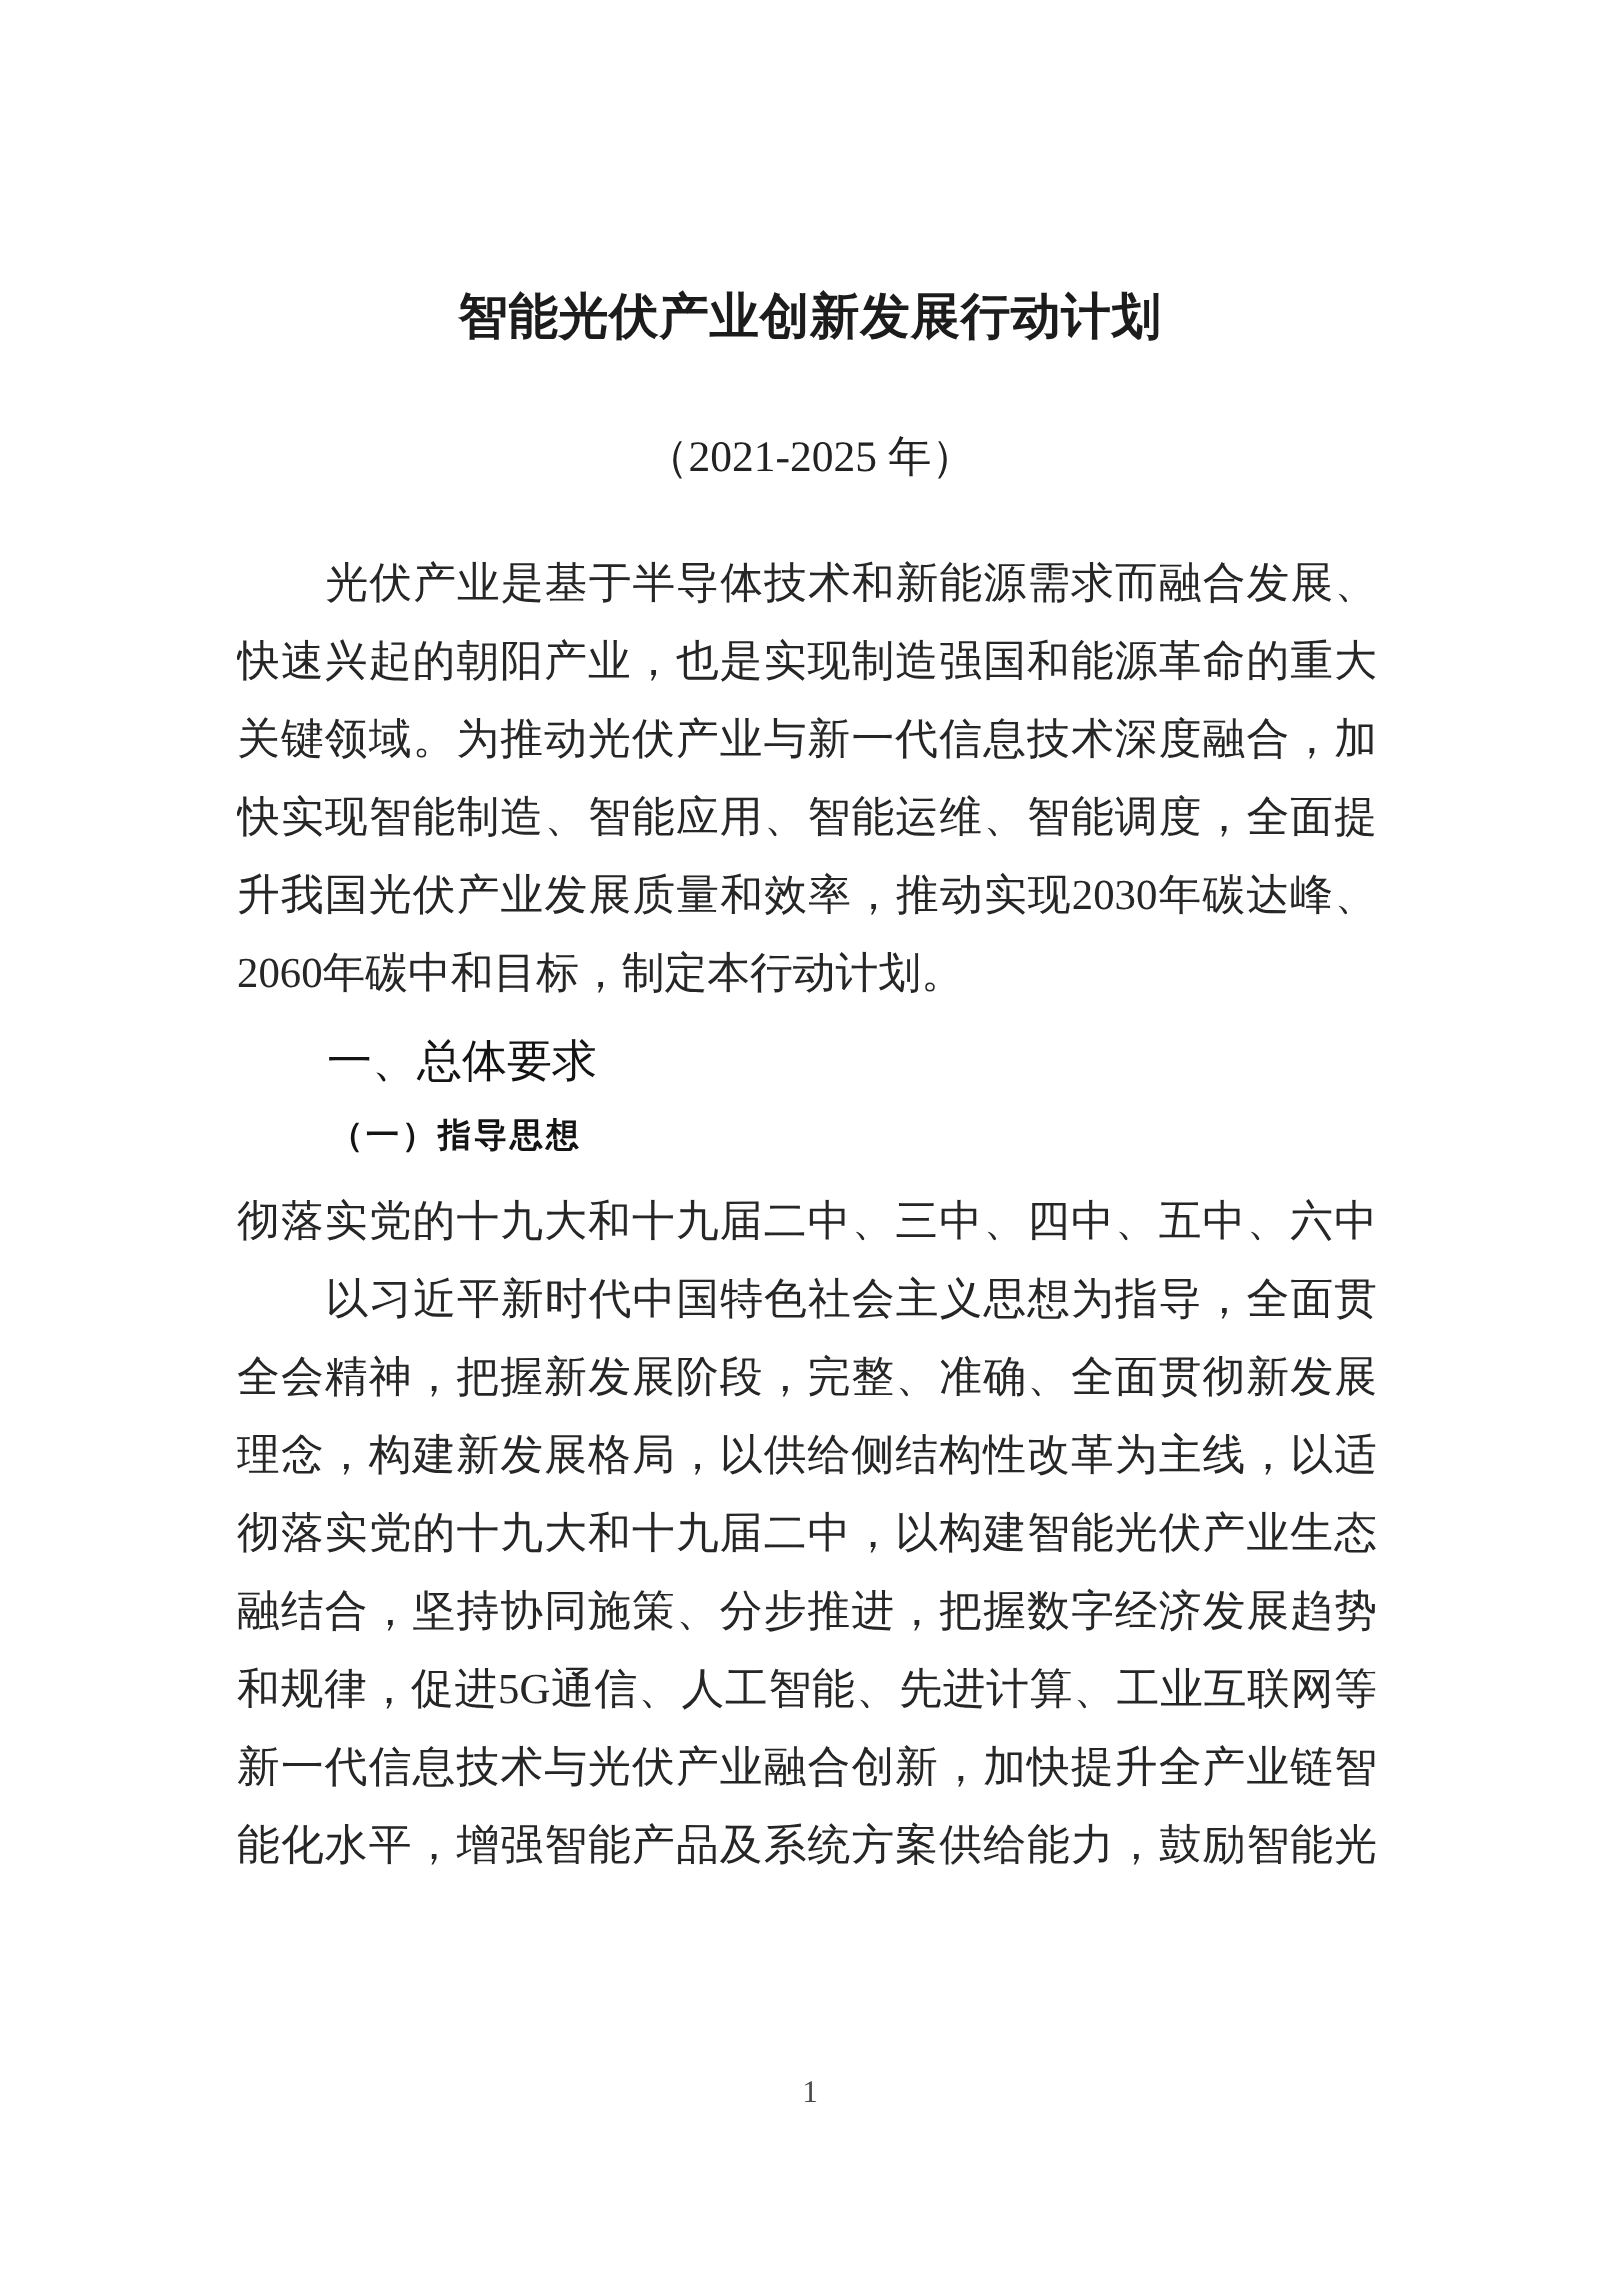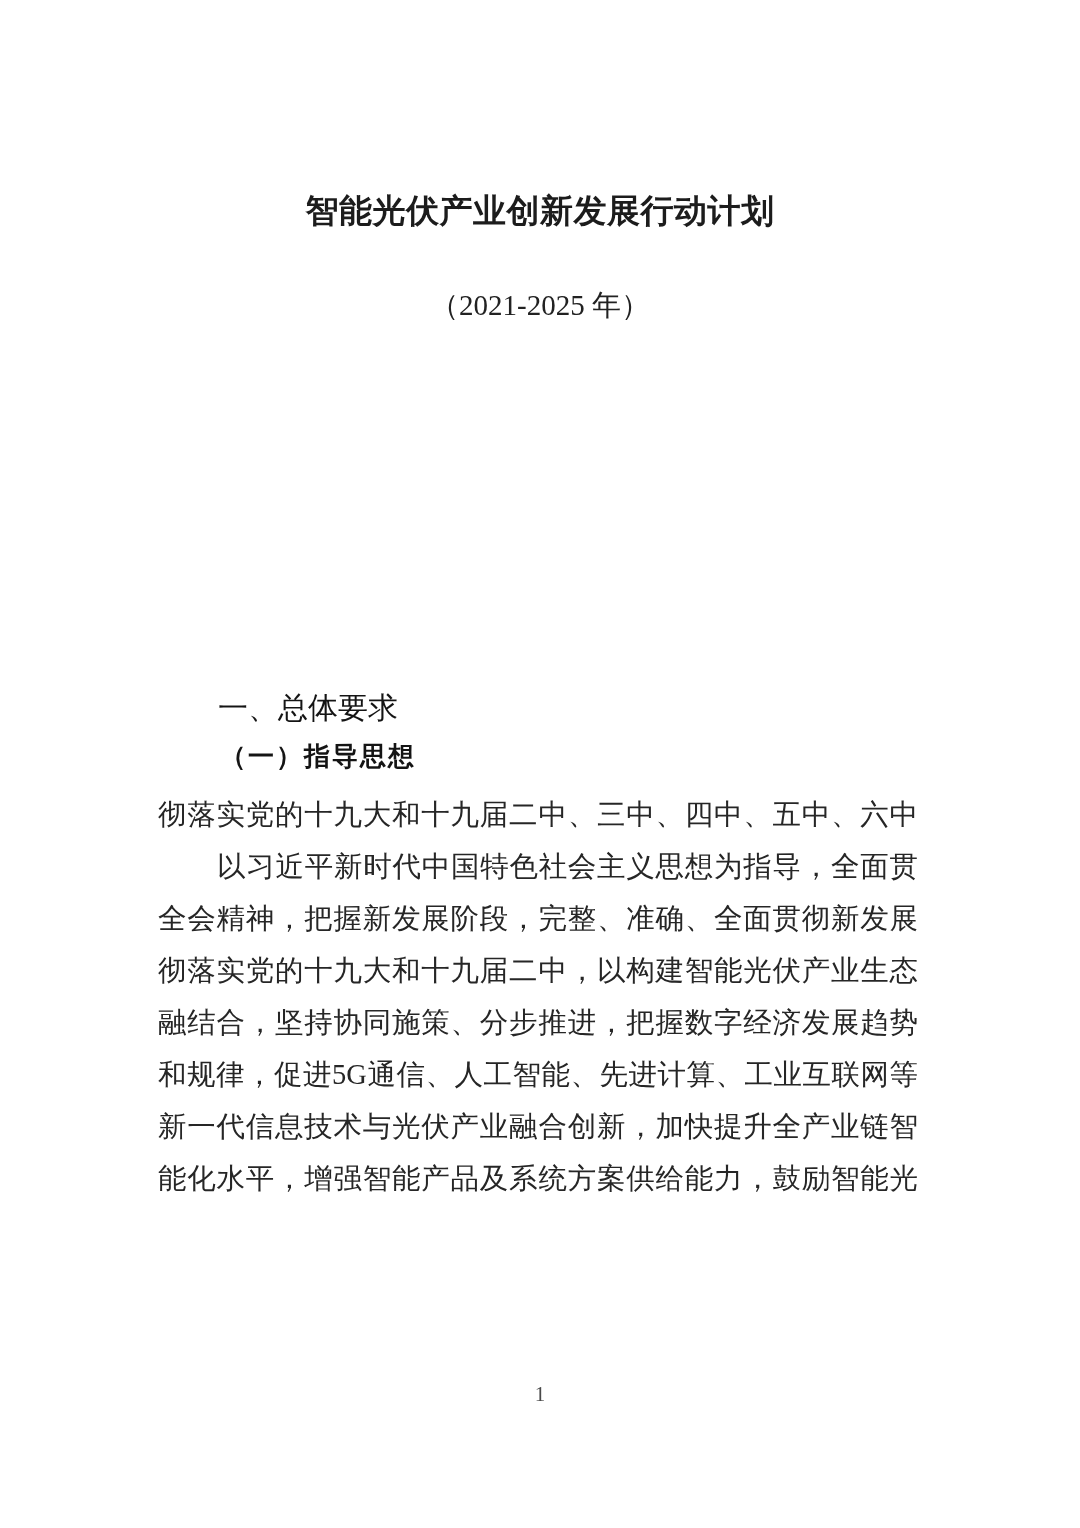--- a/index.html
+++ b/index.html
@@ -76,21 +76,21 @@
   .heading2 {
     position: absolute;
     left: 158px;
     top: 729px;
     width: 760px;
     height: 56px;
     line-height: 56px;
     text-indent: 62px;
     font-family: "Liberation Serif", "DejaVu Serif", serif;
     font-weight: 700;
-    font-size: 26px;
+    font-size: 22px;
     color: #141414;
     letter-spacing: 2px;
   }
   .page-number {
     position: absolute;
     top: 1380px;
     left: 0;
     width: 100%;
     text-align: center;
     font-size: 21px;
@@ -99,28 +99,37 @@
   }
 </style>
 </head>
 <body>
 
 <div class="page">
 
   <h1 class="doc-title">智能光伏产业创新发展行动计划</h1>
   <div class="doc-subtitle">（2021-2025 年）</div>
 
+  <div class="text-col intro">
+    <div class="line first">光伏产业是基于半导体技术和新能源需求而融合发展、</div>
+    <div class="line">快速兴起的朝阳产业，也是实现制造强国和能源革命的重大</div>
+    <div class="line">关键领域。为推动光伏产业与新一代信息技术深度融合，加</div>
+    <div class="line">快实现智能制造、智能应用、智能运维、智能调度，全面提</div>
+    <div class="line">升我国光伏产业发展质量和效率，推动实现2030年碳达峰、</div>
+    <div class="line last">2060年碳中和目标，制定本行动计划。</div>
+  </div>
 
   <div class="heading1">一、总体要求</div>
   <div class="heading2">（一）指导思想</div>
 
   <div class="text-col para2">
     <div class="line">彻落实党的十九大和十九届二中、三中、四中、五中、六中</div>
     <div class="line first">以习近平新时代中国特色社会主义思想为指导，全面贯</div>
     <div class="line">全会精神，把握新发展阶段，完整、准确、全面贯彻新发展</div>
+    <div class="line">理念，构建新发展格局，以供给侧结构性改革为主线，以适</div>
     <div class="line">彻落实党的十九大和十九届二中，以构建智能光伏产业生态</div>
     <div class="line">融结合，坚持协同施策、分步推进，把握数字经济发展趋势</div>
     <div class="line">和规律，促进5G通信、人工智能、先进计算、工业互联网等</div>
     <div class="line">新一代信息技术与光伏产业融合创新，加快提升全产业链智</div>
     <div class="line">能化水平，增强智能产品及系统方案供给能力，鼓励智能光</div>
   </div>
 
   <div class="page-number">1</div>
 
 </div>

